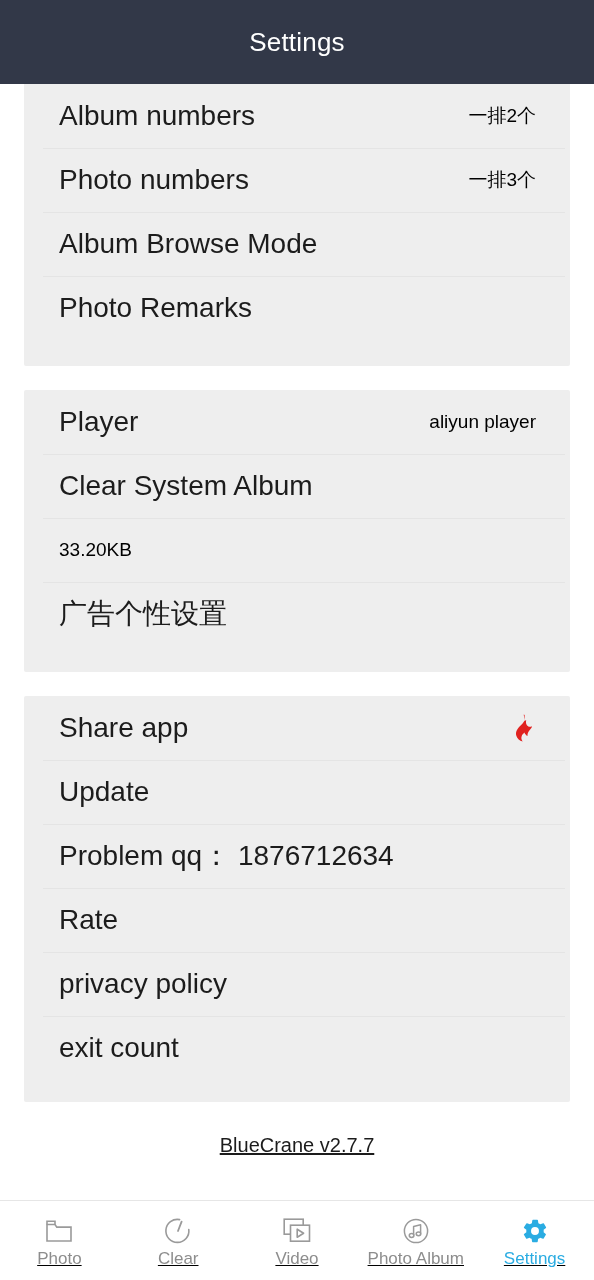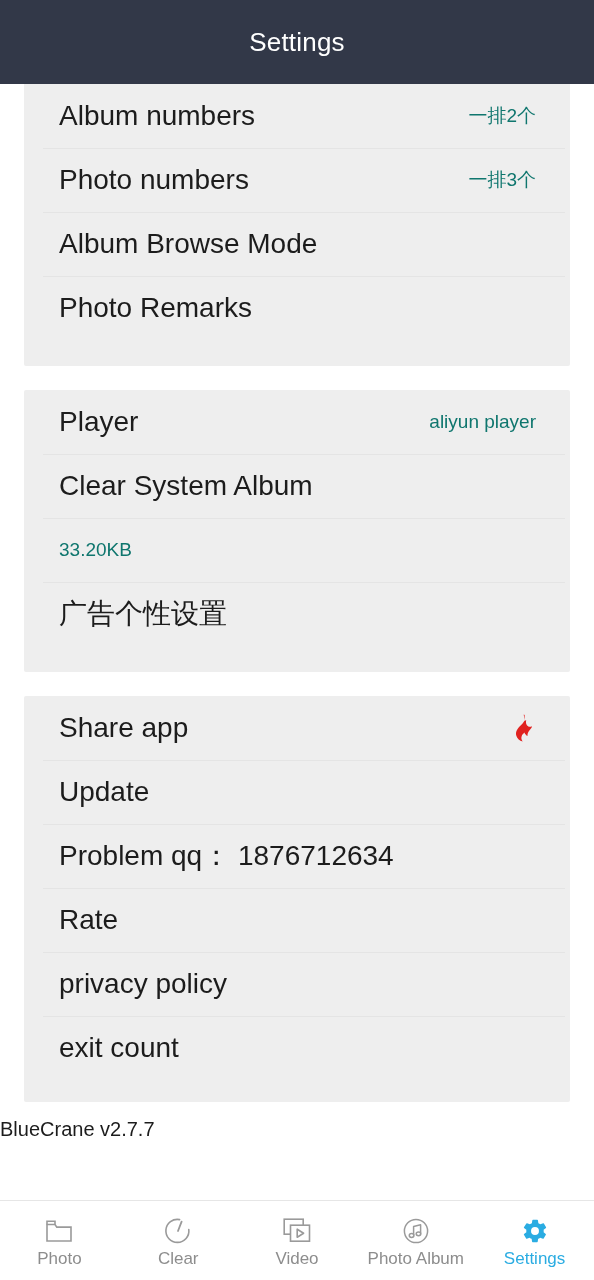--- a/index.html
+++ b/index.html
@@ -65,21 +65,21 @@
     padding:0 34px 0 35px;
   }
   .row-label {
     font-size:28px;
     color:#1c1c1c;
     font-weight:400;
     white-space:nowrap;
   }
   .row-value {
     font-size:19px;
-    color:#0f766e;
+    color:#000000;
     font-weight:400;
     white-space:nowrap;
   }
   .row + .row::before {
     content:"";
     position:absolute;
     left:19px; right:5px; top:0;
     height:1px;
     background:#e4e4e4;
   }
@@ -88,43 +88,45 @@
   .card-pad-sm { height:22px; }
 
   
   .flame {
     width:26px; height:28px;
     display:block;
   }
 
   
   .version {
-    text-align:left;
+    text-align:center;
     font-size:20px;
     color:#1c1c1c;
-    padding-top:16px;
+    padding-top:32px;
+    text-decoration:underline;
   }
 
   
   .tabbar {
     flex:0 0 80px;
     height:80px;
     background:#ffffff;
     border-top:1px solid #e6e6e6;
     display:flex;
     align-items:stretch;
   }
   .tab {
     flex:1 1 0;
     display:flex;
     flex-direction:column;
     align-items:center;
     justify-content:center;
     gap:5px;
     padding-top:2px;
+    text-decoration:underline;
   }
   .tab-icon { height:28px; display:flex; align-items:center; justify-content:center; }
   .tab-label {
     font-size:17px;
     color:#8d8d8d;
     line-height:1;
   }
   .tab.active .tab-label { color:#2aace2; }
 </style>
 </head>

